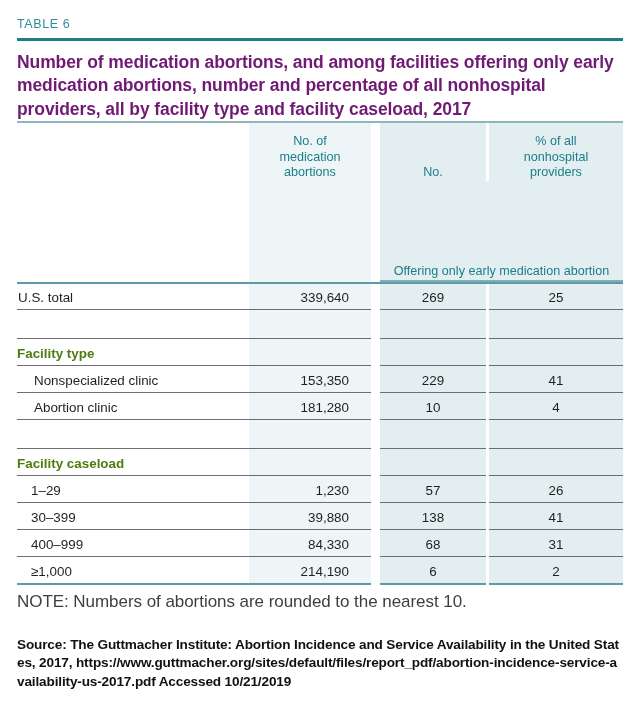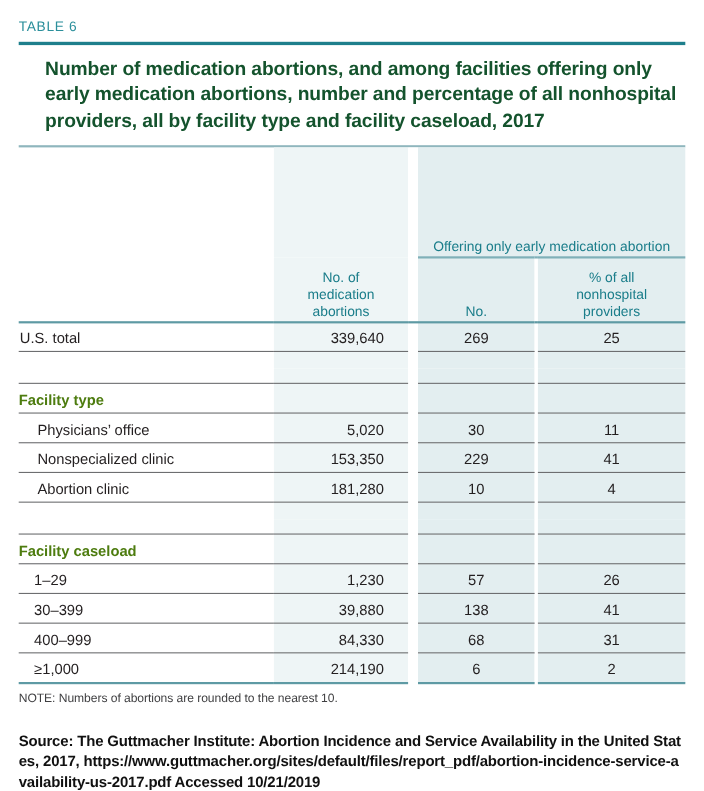--- a/index.html
+++ b/index.html
@@ -33,24 +33,23 @@
   }
   .rule-top {
     height: 3px;
     background: #1e7f8c;
     margin-bottom: 10px;
   }
   .table-title {
     font-size: 17.5px;
     font-weight: bold;
     line-height: 1.33;
-    color: #14532d;
+    color: #701a75;
     letter-spacing: -0.1px;
-    padding-bottom: 11px;
-    margin-left: 24px;
+    padding-bottom: 0;
   }
   .rule-title-bottom {
     height: 2px;
     background: #8fb6bd;
   }
 
   
   table.tbl {
     width: 100%;
     border-collapse: collapse;
@@ -154,21 +153,21 @@
   }
   .spacer-line td.gapcol, .spacer-line td.divcol { border-bottom: none; }
 
   .lastrow td {
     border-bottom: 2px solid #5e9aa4;
   }
   .lastrow td.gapcol, .lastrow td.divcol { border-bottom: none; }
 
   
   .note {
-    font-size: 11px;
+    font-size: 17px;
     color: #3f3f41;
     padding-top: 7px;
     letter-spacing: -0.05px;
   }
   .source {
     font-size: 13.6px;
     font-weight: bold;
     line-height: 1.36;
     color: #111111;
     padding-top: 24px;
@@ -190,42 +189,42 @@
     <colgroup>
       <col class="c-label">
         <col class="c-med">
         <col class="c-gap">
       <col class="c-no">
         <col class="c-div">
         <col class="c-pct">
     </colgroup>
 
     <thead>
-      <tr>
-        <td class="blank-head"></td>
-        <td class="shade-med blank-head"></td>
-        <td class="gapcol"></td>
-        <td class="shade-grp grp-head hdr-text" colspan="3">Offering only early medication abortion</td>
-      </tr>
       <tr>
         <td></td>
         <td class="shade-med sub-head hdr-text">
           <div>No. of</div>
           <div>medication</div>
           <div>abortions</div>
         </td>
         <td class="gapcol"></td>
         <td class="shade-grp sub-head hdr-text">No.</td>
         <td class="divcol"></td>
         <td class="shade-grp sub-head hdr-text">
           <div>% of all</div>
           <div>nonhospital</div>
           <div>providers</div>
         </td>
       </tr>
+      <tr>
+        <td class="blank-head"></td>
+        <td class="shade-med blank-head"></td>
+        <td class="gapcol"></td>
+        <td class="shade-grp grp-head hdr-text" colspan="3">Offering only early medication abortion</td>
+      </tr>
       <tr class="rule-head-bottom">
         <td></td>
         <td class="shade-med"></td>
         <td class="gapcol"></td>
         <td class="shade-grp"></td>
         <td class="divcol"></td>
         <td class="shade-grp"></td>
       </tr>
     </thead>
 
@@ -256,28 +255,20 @@
         </tr>
         <tr class="srow">
           <td>Facility type</td>
           <td class="shade-med"></td>
           <td class="gapcol"></td>
           <td class="shade-grp"></td>
           <td class="divcol"></td>
           <td class="shade-grp"></td>
         </tr>
         <tr class="drow">
-          <td class="lbl ind1">Physicians’ office</td>
-          <td class="shade-med num">5,020</td>
-          <td class="gapcol"></td>
-          <td class="shade-grp ctr">30</td>
-          <td class="divcol"></td>
-          <td class="shade-grp ctr">11</td>
-        </tr>
-        <tr class="drow">
           <td class="lbl ind1">Nonspecialized clinic</td>
           <td class="shade-med num">153,350</td>
           <td class="gapcol"></td>
           <td class="shade-grp ctr">229</td>
           <td class="divcol"></td>
           <td class="shade-grp ctr">41</td>
         </tr>
         <tr class="drow">
           <td class="lbl ind1">Abortion clinic</td>
           <td class="shade-med num">181,280</td>

